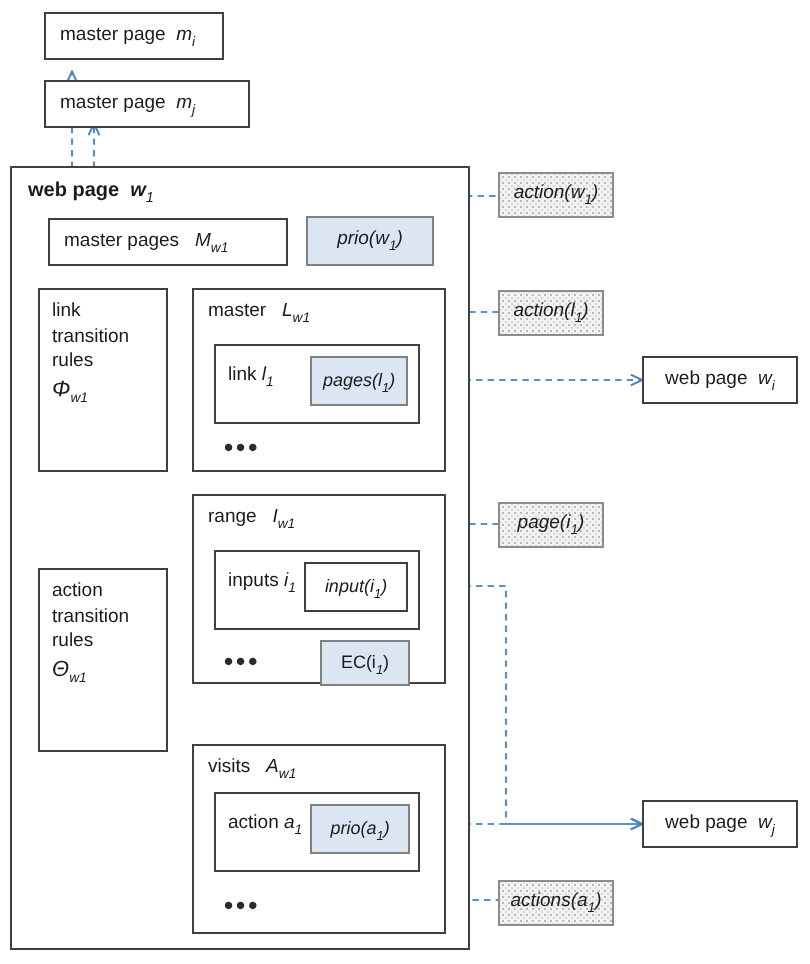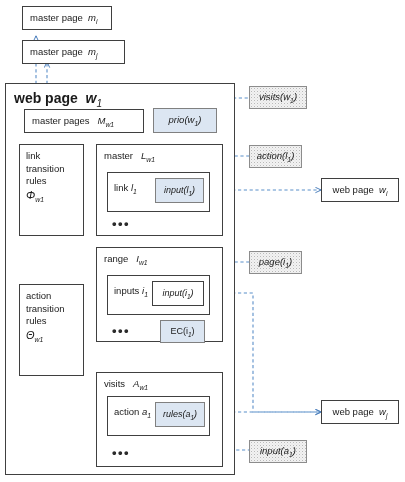--- a/index.html
+++ b/index.html
@@ -123,41 +123,41 @@
 
   <div class="box" style="left:22px; top:40px; width:103px; height:24px;">
     <span>
       <span>master page</span>&nbsp;
       <span class="it">m</span><sub>j</sub>
     </span>
   </div>
 
   <div class="box thick topleft" style="left:5px; top:83px; width:230px; height:392px; padding:0;"></div>
 
-  <div class="stack" style="left:14px; top:89px; font-size:14px;">
+  <div class="stack" style="left:14px; top:89px; font-size:10px;">
     <span class="bold">web page</span>&nbsp;
     <span class="it bold">w</span><sub>1</sub>
   </div>
 
   <div class="box" style="left:24px; top:109px; width:120px; height:24px;">
     <span>
       <span>master pages</span>&nbsp;&nbsp;
       <span class="it">M</span><sub>w1</sub>
     </span>
   </div>
 
   <div class="box blue" style="left:153px; top:108px; width:64px; height:25px;">
     <span>
       <span>prio(w</span><sub>1</sub><span>)</span>
     </span>
   </div>
 
   <div class="box dotted" style="left:249px; top:86px; width:58px; height:23px;">
     <span>
-      <span>visits(w</span><sub>1</sub><span>)</span>
+      <span>action(w</span><sub>1</sub><span>)</span>
     </span>
   </div>
 
   <div class="box" style="left:19px; top:144px; width:65px; height:92px; padding:0;"></div>
   <div class="stack" style="left:26px; top:150px;">
     <span>link</span><br>
     <span>transition</span><br>
     <span>rules</span><br>
     <span class="it" style="font-size:11px;">Φ</span><sub>w1</sub>
   </div>
@@ -167,21 +167,21 @@
     <span>master</span>&nbsp;&nbsp;
     <span class="it">L</span><sub>w1</sub>
   </div>
 
   <div class="box thick" style="left:107px; top:172px; width:103px; height:40px; padding:0;"></div>
   <div class="stack" style="left:114px; top:182px;">
     <span>link</span>&nbsp;<span class="it">l</span><sub>1</sub>
   </div>
   <div class="box blue" style="left:155px; top:178px; width:49px; height:25px; font-size:9px;">
     <span>
-      <span>input(l</span><sub>1</sub><span>)</span>
+      <span>pages(l</span><sub>1</sub><span>)</span>
     </span>
   </div>
   <div class="ellipsis" style="left:112px; top:217px;">•••</div>
 
   <div class="box dotted" style="left:249px; top:145px; width:53px; height:23px;">
     <span>
       <span>action(l</span><sub>1</sub><span>)</span>
     </span>
   </div>
 
@@ -234,28 +234,28 @@
     <span>visits</span>&nbsp;&nbsp;
     <span class="it">A</span><sub>w1</sub>
   </div>
 
   <div class="box thick" style="left:107px; top:396px; width:103px; height:40px; padding:0;"></div>
   <div class="stack" style="left:114px; top:406px;">
     <span>action</span>&nbsp;<span class="it">a</span><sub>1</sub>
   </div>
   <div class="box blue" style="left:155px; top:402px; width:50px; height:25px; font-size:9px;">
     <span>
-      <span>rules(a</span><sub>1</sub><span>)</span>
+      <span>prio(a</span><sub>1</sub><span>)</span>
     </span>
   </div>
   <div class="ellipsis" style="left:112px; top:446px;">•••</div>
 
   <div class="box dotted" style="left:249px; top:440px; width:58px; height:23px;">
     <span>
-      <span>input(a</span><sub>1</sub><span>)</span>
+      <span>actions(a</span><sub>1</sub><span>)</span>
     </span>
   </div>
 
   <div class="box" style="left:321px; top:400px; width:78px; height:24px; justify-content:center;">
     <span>
       <span>web page</span>&nbsp;
       <span class="it">w</span><sub>j</sub>
     </span>
   </div>
 

